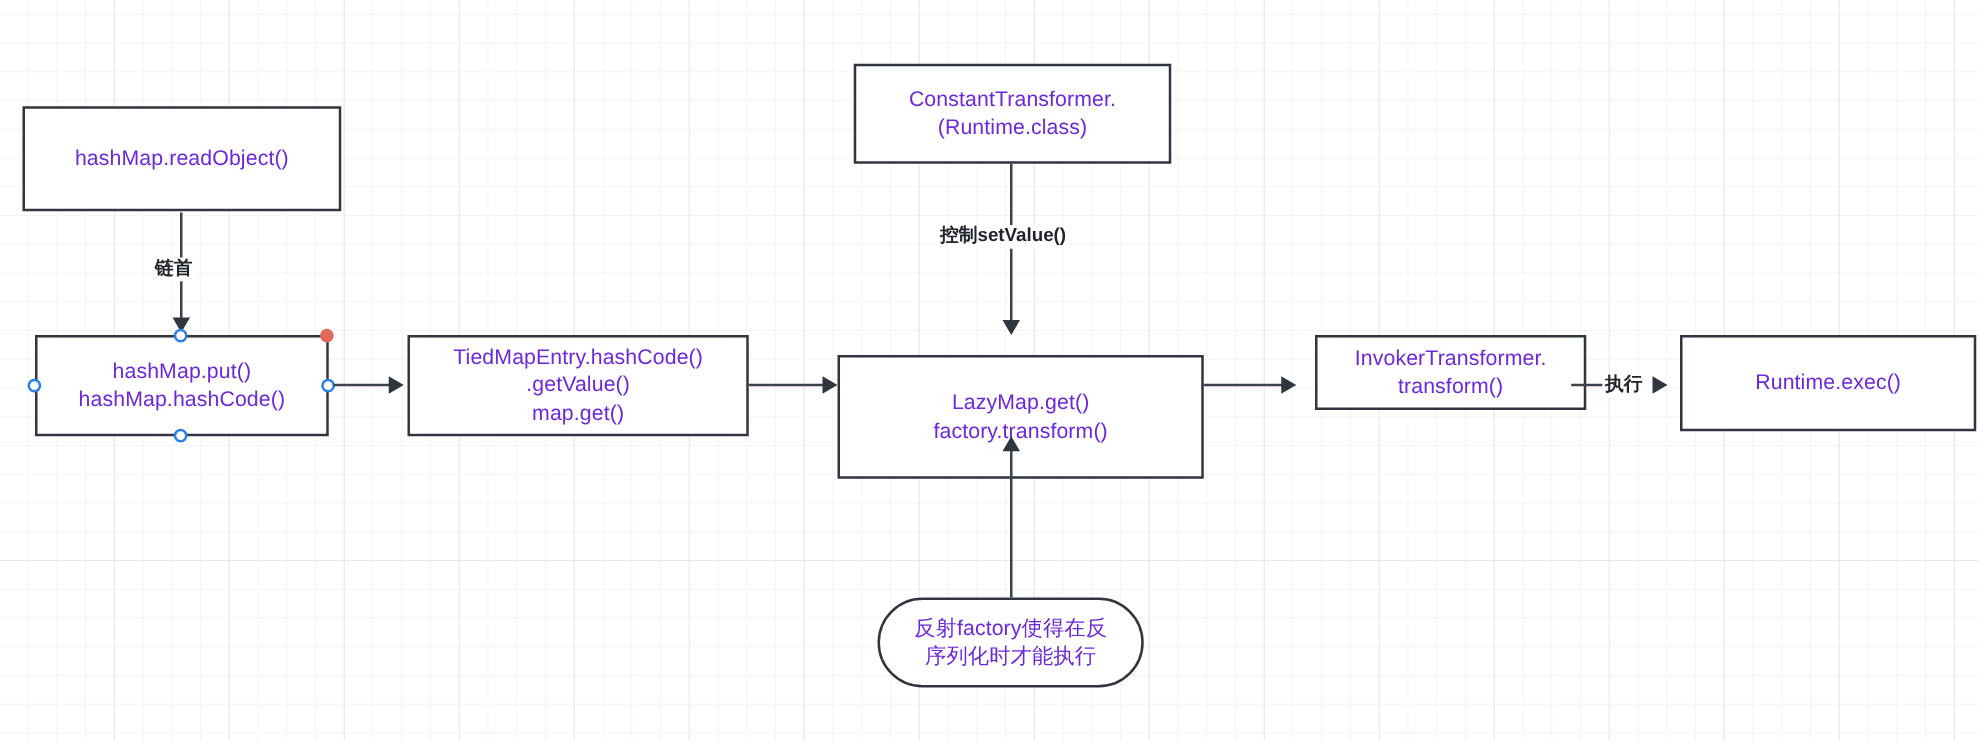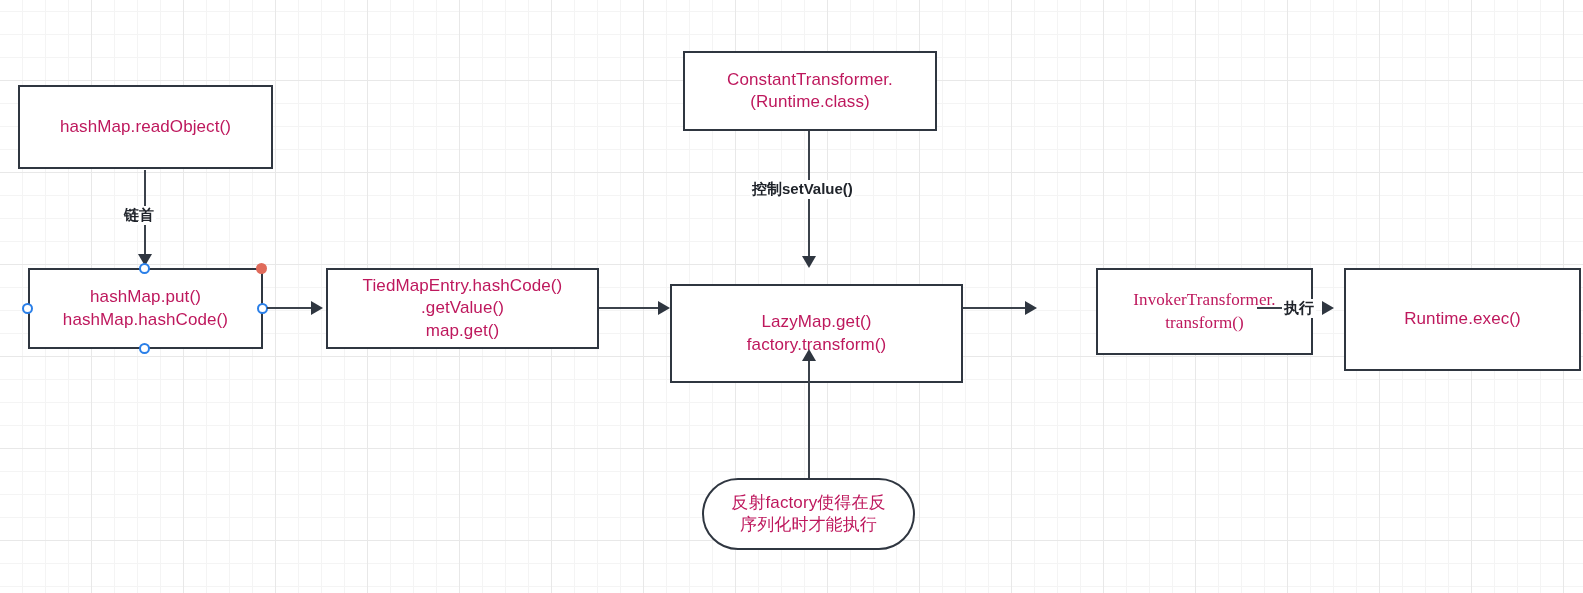--- a/index.html
+++ b/index.html
@@ -24,21 +24,21 @@
   }
   .node {
     position: absolute;
     box-sizing: border-box;
     background: #ffffff;
     border: 2px solid #2f3640;
     display: flex;
     align-items: center;
     justify-content: center;
     text-align: center;
-    color: #be185d;
+    color: #6d28d9;
     font-size: 17px;
     line-height: 1.32;
     white-space: pre-line;
     letter-spacing: .1px;
   }
   .node.rounded {
     border-radius: 40px;
     align-items: center;
   }
   .node.selected {
@@ -141,30 +141,30 @@
   <div class="edge-label" style="left:750px; top:180px;">控制setValue()</div>
 
   <div class="node" style="left:670px; top:284px; width:293px; height:99px;">
     <span>LazyMap.get()
 factory.transform()</span>
   </div>
 
   <div class="edge h" style="left:963px; top:307px; width:63px;"></div>
   <div class="arrowhead right" style="left:1025px; top:301px;"></div>
 
-  <div class="node" style="left:1096px; top:268px; width:217px; height:87px;font-family:Liberation Serif, serif;">
+  <div class="node" style="left:1052px; top:268px; width:217px; height:60px;">
     <span>InvokerTransformer.
 transform()</span>
   </div>
 
   <div class="edge h" style="left:1257px; top:307px; width:25px;"></div>
   <div class="edge-label" style="left:1282px; top:299px;">执行</div>
   <div class="arrowhead right" style="left:1322px; top:301px;"></div>
 
-  <div class="node" style="left:1344px; top:268px; width:237px; height:103px;">
+  <div class="node" style="left:1344px; top:268px; width:237px; height:77px;">
     <span>Runtime.exec()</span>
   </div>
 
   <div class="edge v" style="left:808px; top:360px; height:118px;"></div>
   <div class="arrowhead up" style="left:802px; top:349px;"></div>
 
   <div class="node rounded" style="left:702px; top:478px; width:213px; height:72px;">
     <span>反射factory使得在反
 序列化时才能执行</span>
   </div>

